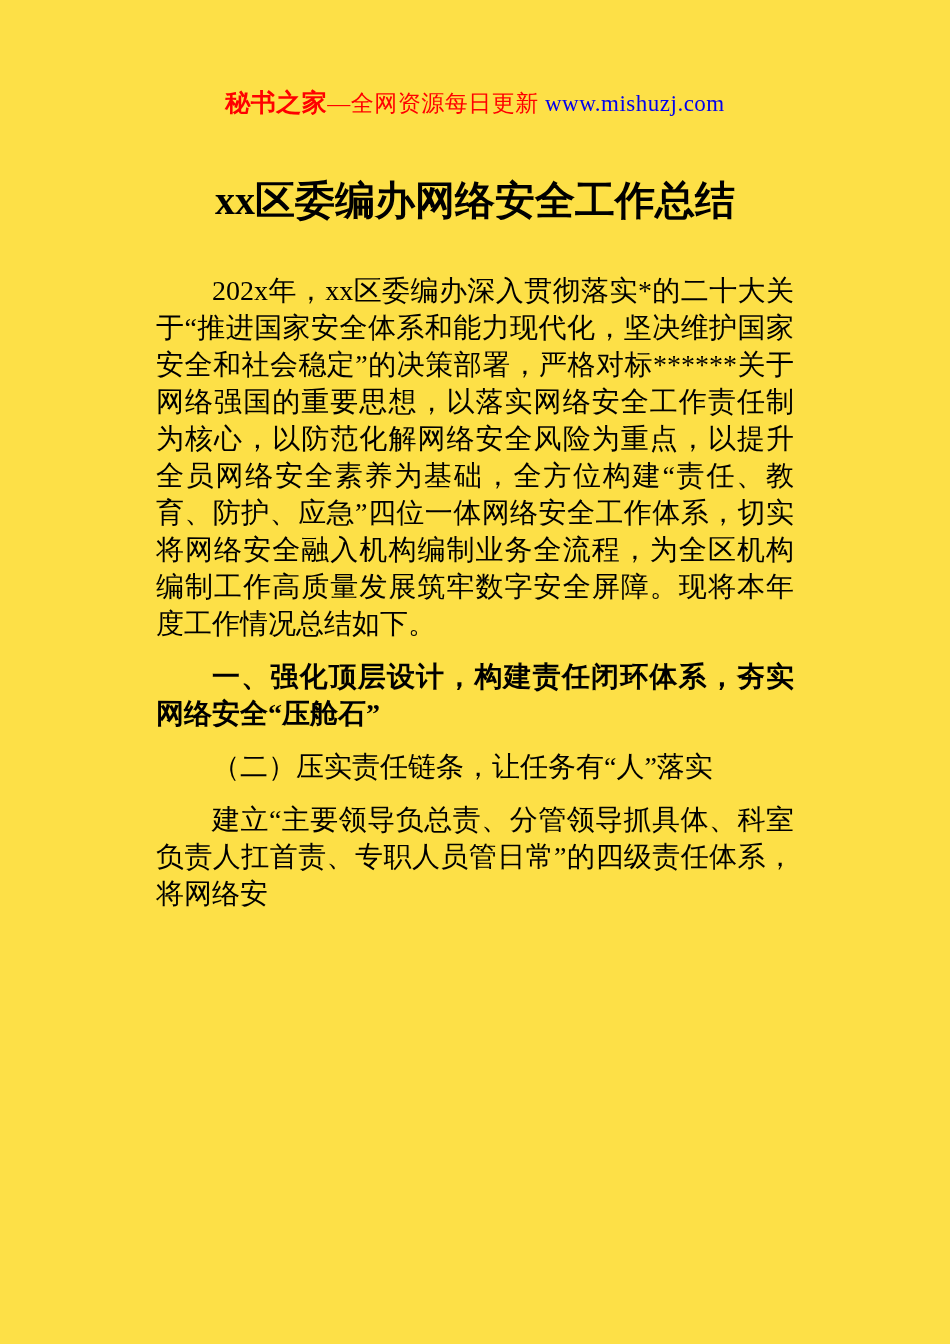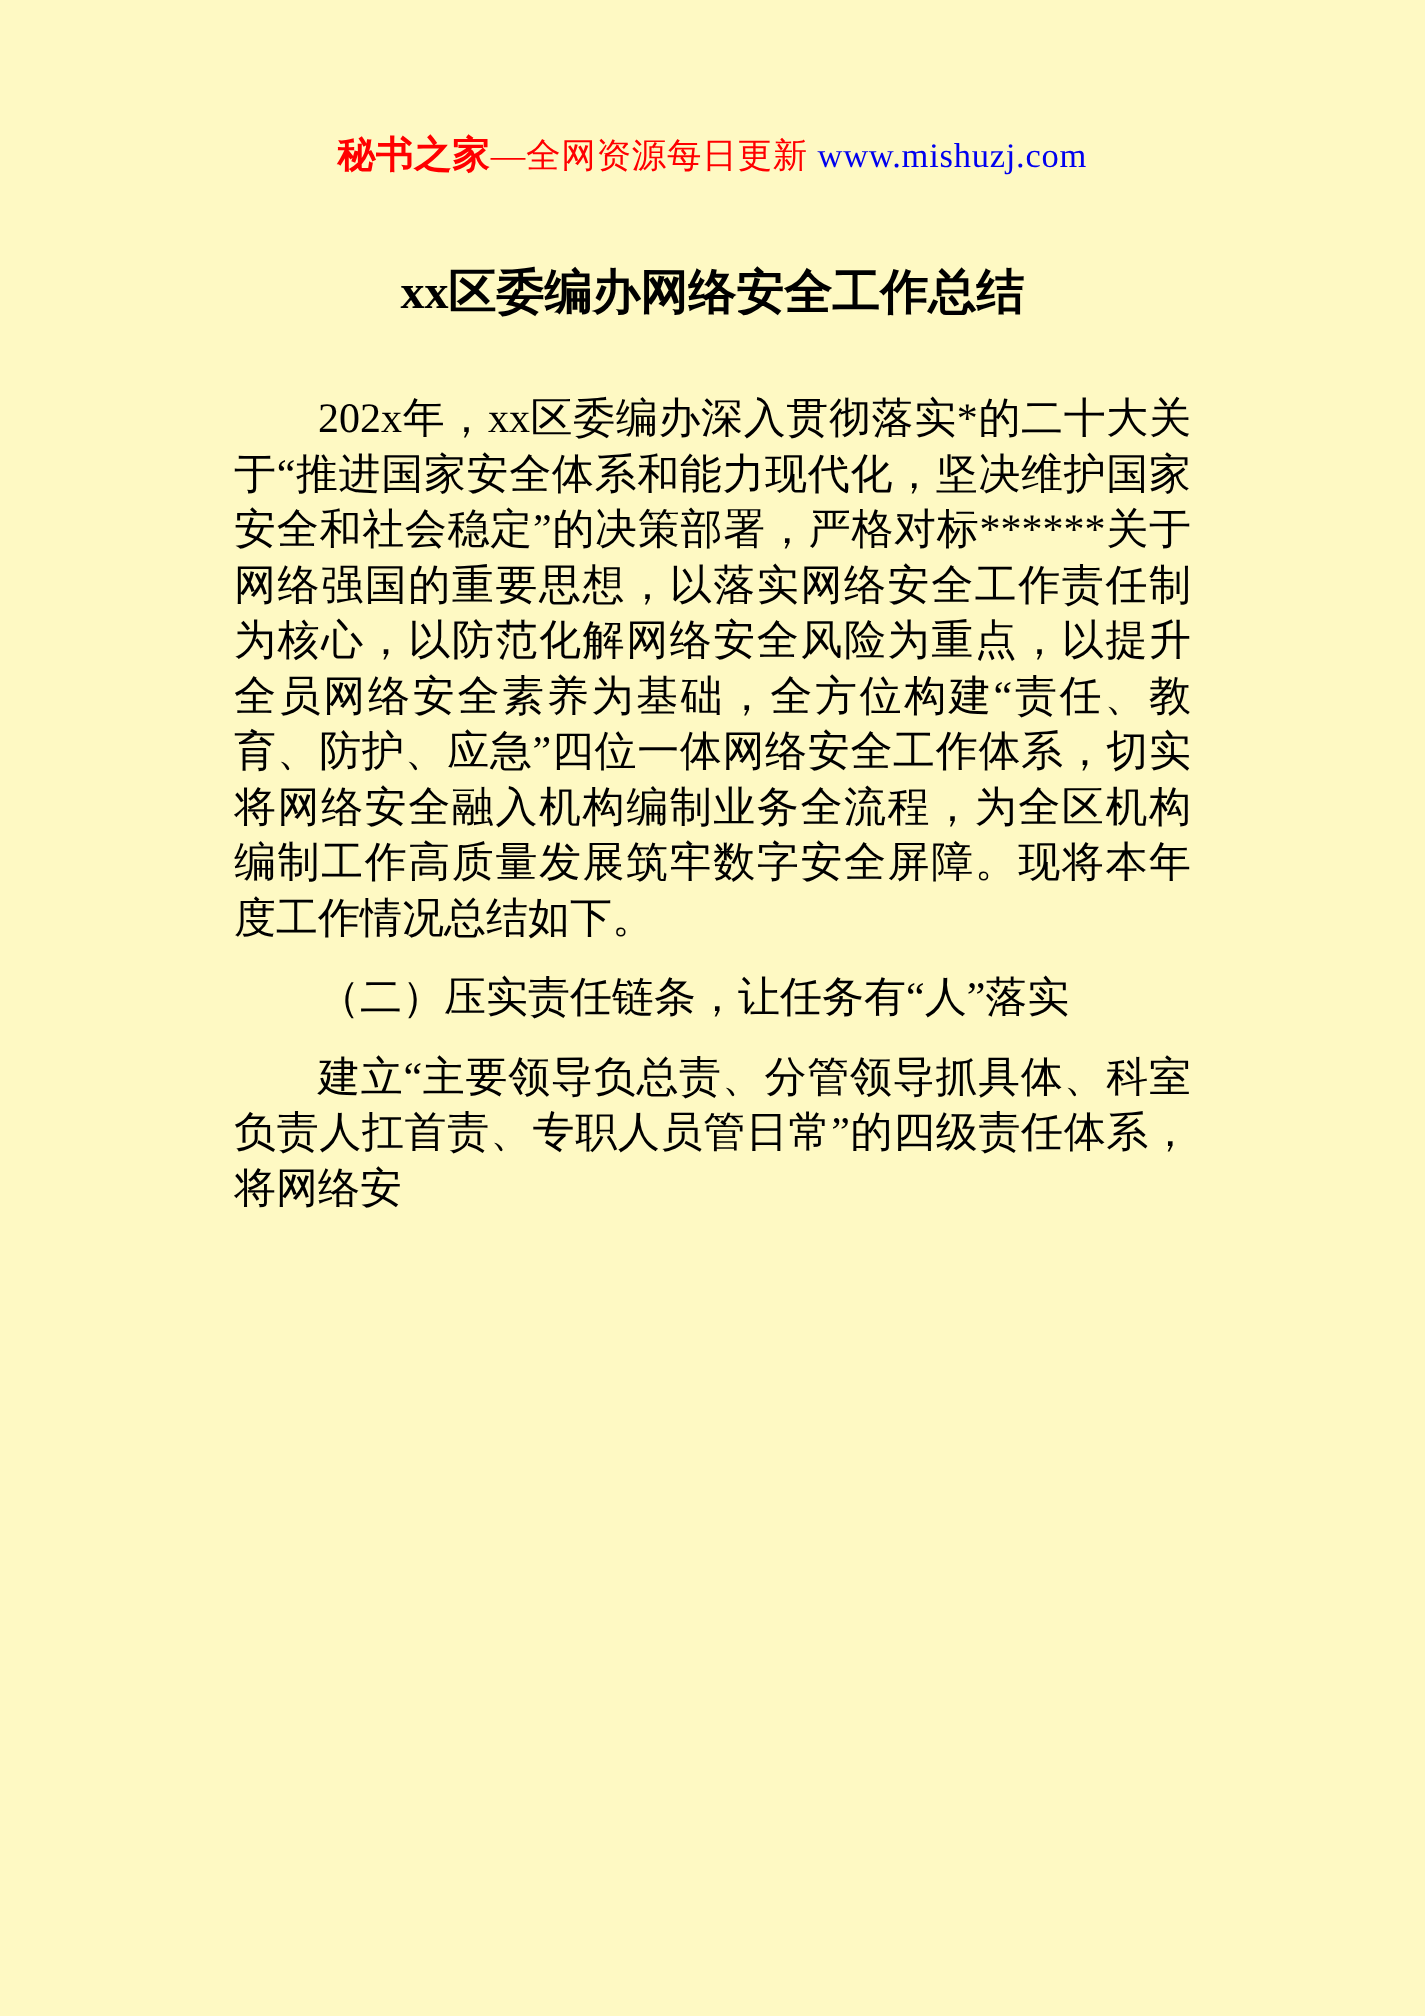--- a/index.html
+++ b/index.html
@@ -2,21 +2,21 @@
 <html><head>
 <meta charset="utf-8">
 <style>
   * { margin: 0; padding: 0; box-sizing: border-box; }
   html, body { background: #ffffff; }
   .page {
     position: relative;
     width: 950px;
     height: 1344px;
     margin: 0 auto;
-    background: #fef9c3;
+    background: #fde047;
     overflow: hidden;
     font-family: "Liberation Serif", "DejaVu Serif", serif;
     color: #000000;
   }
   .site-header {
     margin-top: 86px;
     text-align: center;
     font-size: 23px;
     letter-spacing: 0.5px;
     white-space: nowrap;
@@ -27,21 +27,21 @@
   }
   .site-tagline {
     font-weight: normal;
   }
   .site-url {
     text-decoration: none;
   }
   .doc-title {
     margin-top: 54px;
     text-align: center;
-    font-size: 32px;
+    font-size: 40px;
     font-weight: bold;
     font-family: "Liberation Serif", "DejaVu Serif", serif;
   }
   .doc-body {
     margin: 44px 140px 0 140px;
     font-size: 28px;
     line-height: 37px;
     text-align: justify;
   }
   .doc-body p {
@@ -59,17 +59,18 @@
 <div class="page">
 
   <div class="site-header">
     <span class="site-name" style="color: rgb(255, 0, 0);">秘书之家</span><span class="site-tagline" style="color: rgb(255, 0, 0);">—全网资源每日更新 </span><a href="#" class="site-url" style="color: rgb(0, 0, 238);">www.mishuzj.com</a>
   </div>
 
   <h1 class="doc-title">xx区委编办网络安全工作总结</h1>
 
   <div class="doc-body">
     <p>202x年，xx区委编办深入贯彻落实*的二十大关于“推进国家安全体系和能力现代化，坚决维护国家安全和社会稳定”的决策部署，严格对标******关于网络强国的重要思想，以落实网络安全工作责任制为核心，以防范化解网络安全风险为重点，以提升全员网络安全素养为基础，全方位构建“责任、教育、防护、应急”四位一体网络安全工作体系，切实将网络安全融入机构编制业务全流程，为全区机构编制工作高质量发展筑牢数字安全屏障。现将本年度工作情况总结如下。</p>
+    <p class="h1">一、强化顶层设计，构建责任闭环体系，夯实网络安全“压舱石”</p>
     <p>（二）压实责任链条，让任务有“人”落实</p>
     <p>建立“主要领导负总责、分管领导抓具体、科室负责人扛首责、专职人员管日常”的四级责任体系，将网络安</p>
   </div>
 
 </div>
 
 </body></html>

